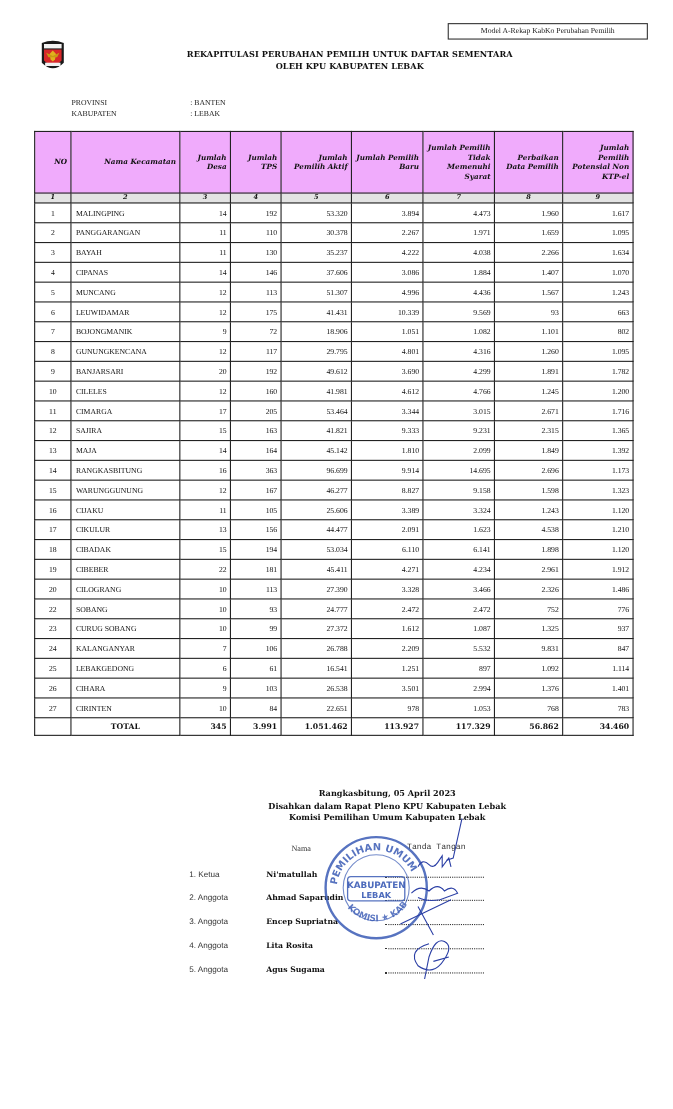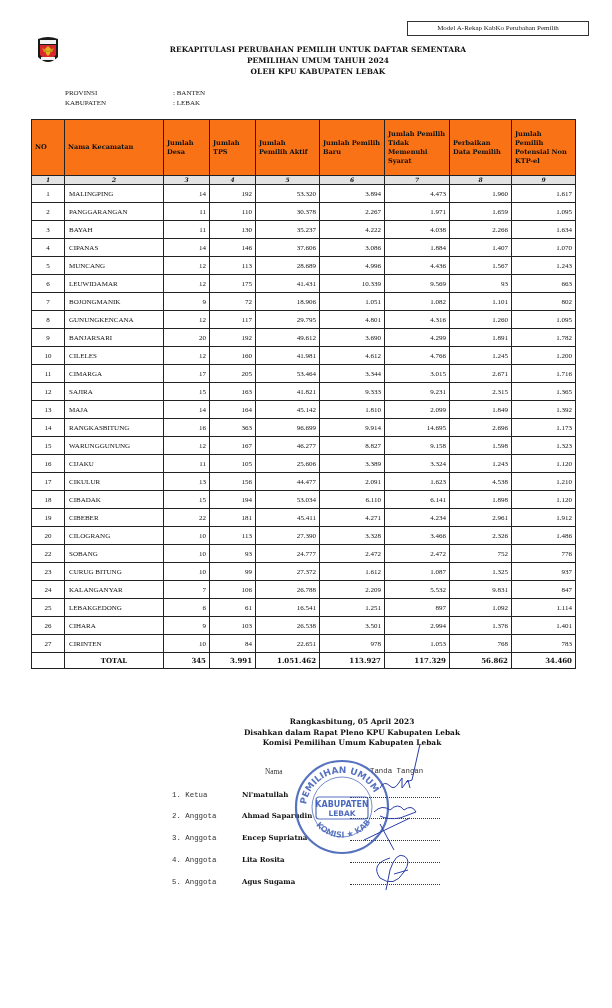--- a/index.html
+++ b/index.html
@@ -6,35 +6,35 @@
   body { width:612px; height:1008px; position:relative; font-family:"DejaVu Serif", serif; color:#111; overflow:hidden; }
   .model-box { position:absolute; left:394px; top:21px; width:180px; height:13px; border:1px solid #333; font-size:7px; line-height:13px; text-align:center; font-family:"Liberation Serif", serif; color:#222;margin-left:13px; }
   .logo { position:absolute; left:36px; top:35px; width:24px; height:32px; }
   .title { position:absolute; left:0; top:44px; width:612px; text-align:center; font-weight:bold; font-size:7.4px; line-height:11px; letter-spacing:0.1px; }
   .title div { padding-left:24px; }
   .meta { position:absolute; left:65px; top:89px; font-size:7px; line-height:9.5px; font-family:"Liberation Serif", serif; color:#222; }
   .meta .row { display:flex; }
   .meta .lbl { width:108px; }
   table.rekap { position:absolute; left:31px; top:119px; border-collapse:collapse; font-size:7px; font-family:"DejaVu Serif", serif; }
   table.rekap td, table.rekap th { border:1px solid #222; padding:0 3px; }
-  table.rekap th { background:#f97316; font-weight:bold; font-size:6.6px; line-height:9px; text-align:left; height:55px; }
+  table.rekap th { background:#f0abfc; font-weight:bold; font-size:6.6px; line-height:9px; text-align:right; height:55px;font-style:italic; }
   table.rekap tr.colnum td { background:#e3e3e3; font-weight:bold; font-style:italic; text-align:center; height:8px; font-size:6px; line-height:8px; padding:0; }
   table.rekap tr.data td { height:17px; font-size:7px; font-family:"Liberation Serif", serif; }
   table.rekap td.no { text-align:center; }
   table.rekap td.num { text-align:right; }
   table.rekap td.name { text-align:left; padding-left:4px; font-size:6.8px; }
   table.rekap tr.total td { height:15px; font-weight:bold; font-family:"DejaVu Serif", serif; font-size:7px; }
   table.rekap tr.total td.tlabel { text-align:center;margin-left:32px; }
   .c1{width:26px}.c2{width:92px}.c3{width:39px}.c4{width:39px}.c5{width:57px}.c6{width:58px}.c7{width:58px}.c8{width:55px}.c9{width:57px}
   .sign { position:absolute; left:0; top:717px; width:612px; text-align:center; font-weight:bold; font-size:7.4px; line-height:10.5px;margin-left:40px; }
   .sign div { padding-left:12px; }
   .hdr-nama { position:absolute; left:265px; top:767px; font-size:7.4px; font-family:"Liberation Serif", serif; color:#333; }
   .hdr-ttd { position:absolute; left:370px; top:767px; font-size:7.4px; font-family:Liberation Mono, monospace; color:#333; }
   .member { position:absolute; left:172px; width:280px; height:12px; font-size:7.4px; line-height:12px; }
-  .member .pos { position:absolute; left:0; font-family:Liberation Mono, monospace; color:#333; }
+  .member .pos { position:absolute; left:0; font-family:Liberation Sans, sans-serif; color:#333; }
   .member .nm { position:absolute; left:70px; width:120px; font-weight:bold; font-family:"DejaVu Serif", serif; font-size:7px; }
   .member .dots { position:absolute; left:178px; width:90px; border-bottom:1px dotted #333; top:8px; height:0; }
   .stamp { position:absolute; left:292px; top:757px; width:100px; height:100px; }
   .sig { position:absolute; pointer-events:none; }
 </style>
 </head>
 <body>
 
 <div class="model-box">Model A-Rekap KabKo Perubahan Pemilih</div>
 
@@ -42,21 +42,20 @@
   <path d="M2 4 Q12 0 22 4 L22 22 Q12 32 2 22 Z" fill="#1a1a1a"></path>
   <path d="M4 10 L20 10 L20 20 Q12 28 4 20 Z" fill="#d8282a"></path>
   <rect x="4" y="5" width="16" height="4" fill="#f2f2f2"></rect>
   <path d="M12 11 L15 14 L14 19 L12 21 L10 19 L9 14 Z" fill="#e1b21d"></path>
   <path d="M6 13 L12 16 L18 13 L16 17 L8 17 Z" fill="#c99a14"></path>
   <rect x="5" y="22" width="14" height="3" fill="#f2f2f2"></rect>
 </svg>
 
 <div class="title">
   <div>REKAPITULASI PERUBAHAN PEMILIH UNTUK DAFTAR SEMENTARA</div>
-  <div>PEMILIHAN UMUM TAHUH 2024</div>
   <div>OLEH KPU KABUPATEN LEBAK</div>
 </div>
 
 <div class="meta">
   <div class="row">
     <span class="lbl">PROVINSI</span>
     <span>: BANTEN</span>
   </div>
   <div class="row">
     <span class="lbl">KABUPATEN</span>
@@ -132,21 +131,21 @@
         <td class="num">3.086</td>
         <td class="num">1.884</td>
         <td class="num">1.407</td>
         <td class="num">1.070</td>
       </tr>
       <tr class="data">
         <td class="no">5</td>
         <td class="name">MUNCANG</td>
         <td class="num">12</td>
         <td class="num">113</td>
-        <td class="num">28.689</td>
+        <td class="num">51.307</td>
         <td class="num">4.996</td>
         <td class="num">4.436</td>
         <td class="num">1.567</td>
         <td class="num">1.243</td>
       </tr>
       <tr class="data">
         <td class="no">6</td>
         <td class="name">LEUWIDAMAR</td>
         <td class="num">12</td>
         <td class="num">175</td>
@@ -316,21 +315,21 @@
         <td class="num">10</td>
         <td class="num">93</td>
         <td class="num">24.777</td>
         <td class="num">2.472</td>
         <td class="num">2.472</td>
         <td class="num">752</td>
         <td class="num">776</td>
       </tr>
       <tr class="data">
         <td class="no">23</td>
-        <td class="name">CURUG BITUNG</td>
+        <td class="name">CURUG SOBANG</td>
         <td class="num">10</td>
         <td class="num">99</td>
         <td class="num">27.372</td>
         <td class="num">1.612</td>
         <td class="num">1.087</td>
         <td class="num">1.325</td>
         <td class="num">937</td>
       </tr>
       <tr class="data">
         <td class="no">24</td>

